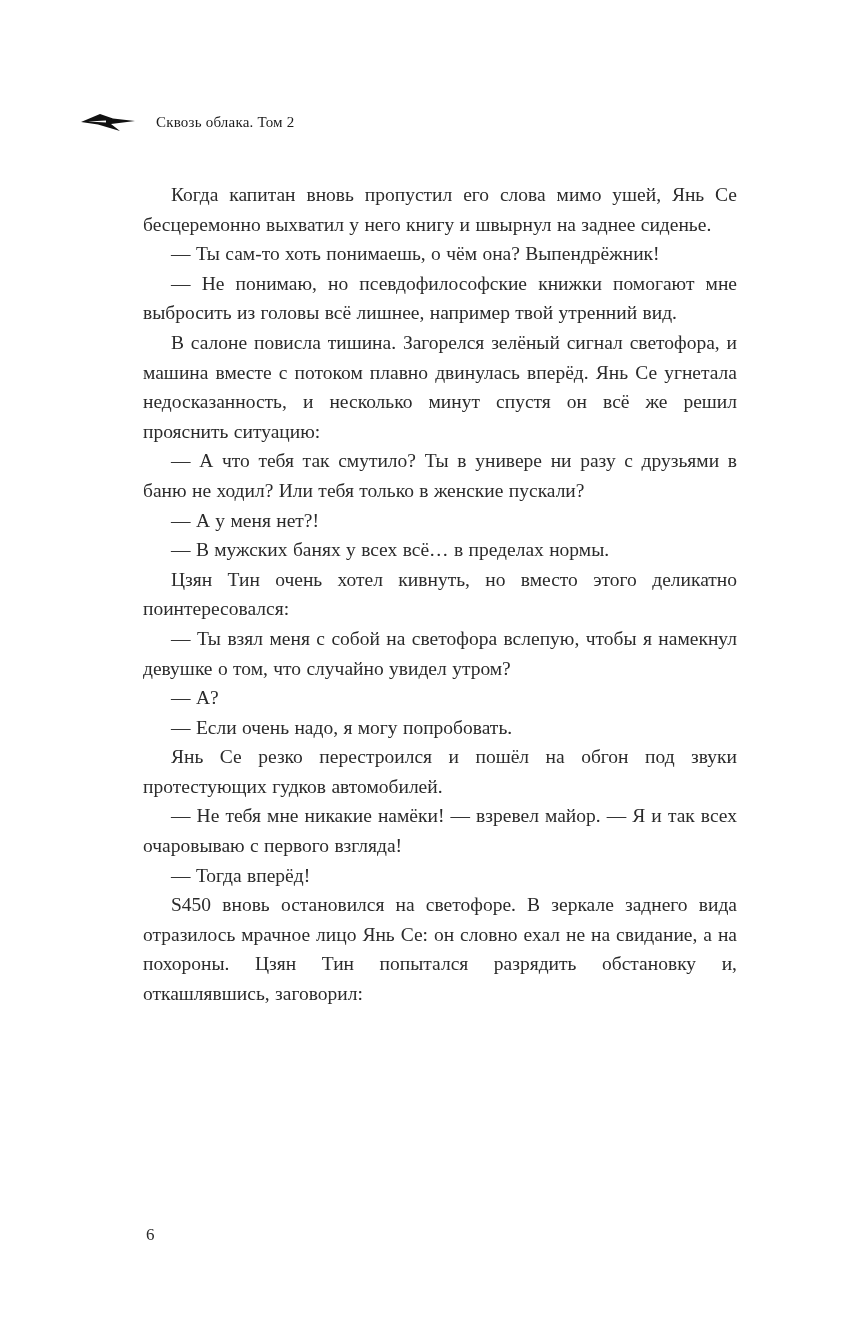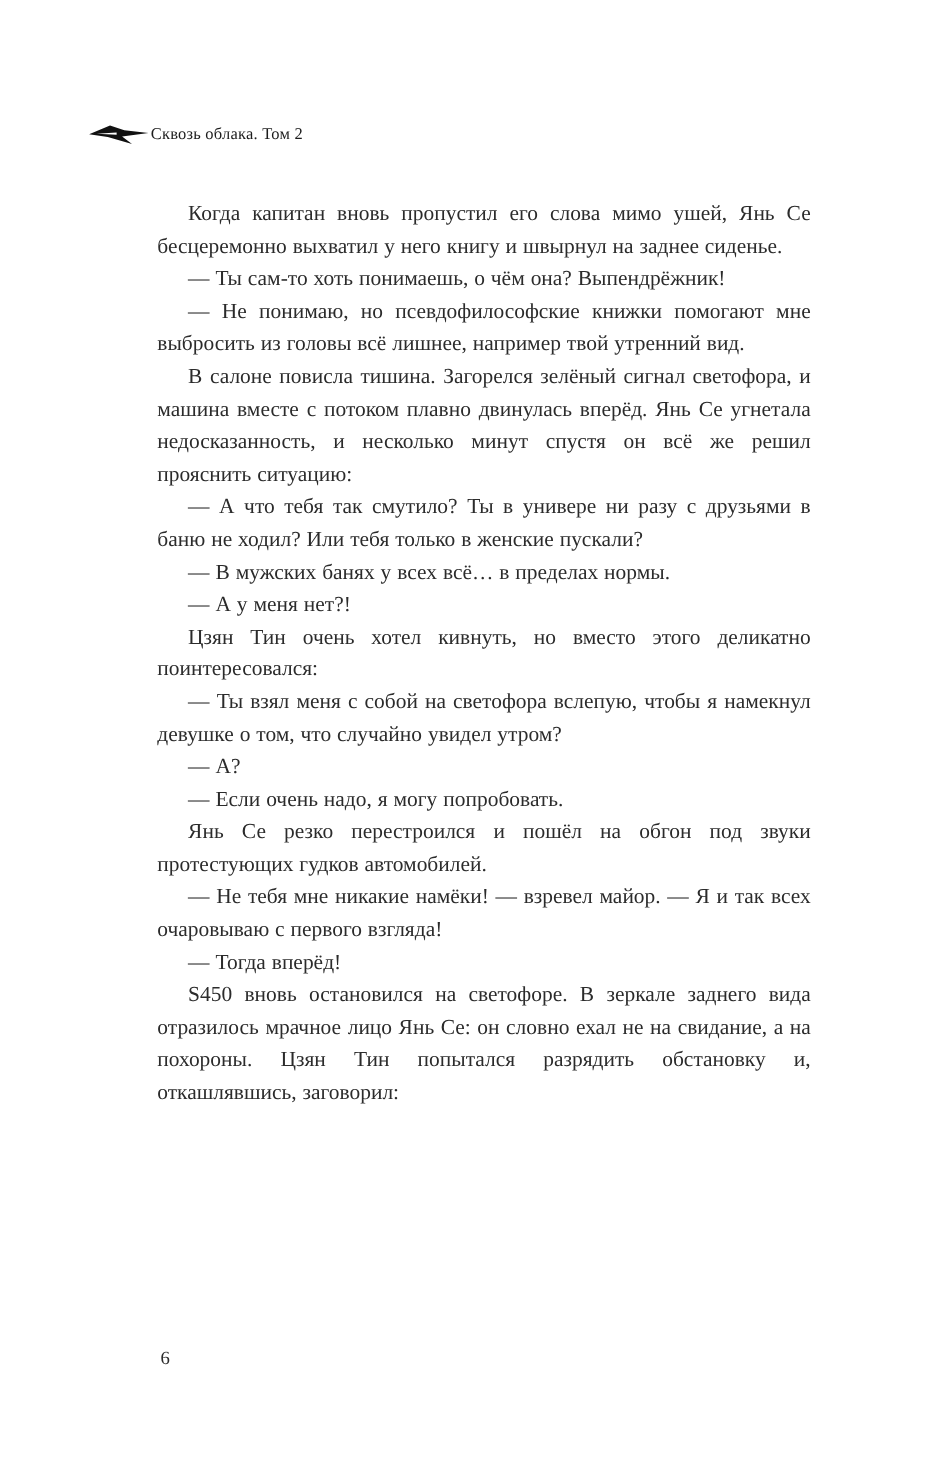--- a/index.html
+++ b/index.html
@@ -15,21 +15,21 @@
       overflow: hidden;
       font-family: "Liberation Serif", "DejaVu Serif", serif;
       color: #2b2b2b;
     }
     .running-header {
       position: absolute;
       top: 112px;
       left: 80px;
       display: flex;
       align-items: center;
-      gap: 1px;
+      gap: 20px;
     }
     .ornament {
       display: inline-flex;
       align-items: center;
     }
     .header-title {
       font-size: 15px;
       letter-spacing: 0.2px;
       color: #1c1c1c;
       white-space: nowrap;
@@ -72,22 +72,22 @@
     </span>
     <span class="header-title">Сквозь облака. Том 2</span>
   </div>
 
   <div class="text-block">
       <p class="para" lang="ru">Когда капитан вновь пропустил его слова мимо ушей, Янь Се бесцеремонно выхватил у него книгу и швырнул на заднее сиденье.</p>
       <p class="para" lang="ru">— Ты сам-то хоть понимаешь, о чём она? Выпендрёжник!</p>
       <p class="para" lang="ru">— Не понимаю, но псевдофилософские книжки помогают мне выбросить из головы всё лишнее, например твой утренний вид.</p>
       <p class="para" lang="ru">В салоне повисла тишина. Загорелся зелёный сигнал светофора, и машина вместе с потоком плавно двинулась вперёд. Янь Се угнетала недосказанность, и несколько минут спустя он всё же решил прояснить ситуацию:</p>
       <p class="para" lang="ru">— А что тебя так смутило? Ты в универе ни разу с друзьями в баню не ходил? Или тебя только в женские пускали?</p>
+      <p class="para" lang="ru">— А у меня нет?!</p>
       <p class="para" lang="ru">— В мужских банях у всех всё… в пределах нормы.</p>
-      <p class="para" lang="ru">— А у меня нет?!</p>
       <p class="para" lang="ru">Цзян Тин очень хотел кивнуть, но вместо этого деликатно поинтересовался:</p>
       <p class="para" lang="ru">— Ты взял меня с собой на светофора вслепую, чтобы я намекнул девушке о том, что случайно увидел утром?</p>
       <p class="para" lang="ru">— А?</p>
       <p class="para" lang="ru">— Если очень надо, я могу попробовать.</p>
       <p class="para" lang="ru">Янь Се резко перестроился и пошёл на обгон под звуки протестующих гудков автомобилей.</p>
       <p class="para" lang="ru">— Не тебя мне никакие намёки! — взревел майор. — Я и так всех очаровываю с первого взгляда!</p>
       <p class="para" lang="ru">— Тогда вперёд!</p>
       <p class="para" lang="ru">S450 вновь остановился на светофоре. В зеркале заднего вида отразилось мрачное лицо Янь Се: он словно ехал не на свидание, а на похороны. Цзян Тин попытался разрядить обстановку и, откашлявшись, заговорил:</p>
     </div>
 

